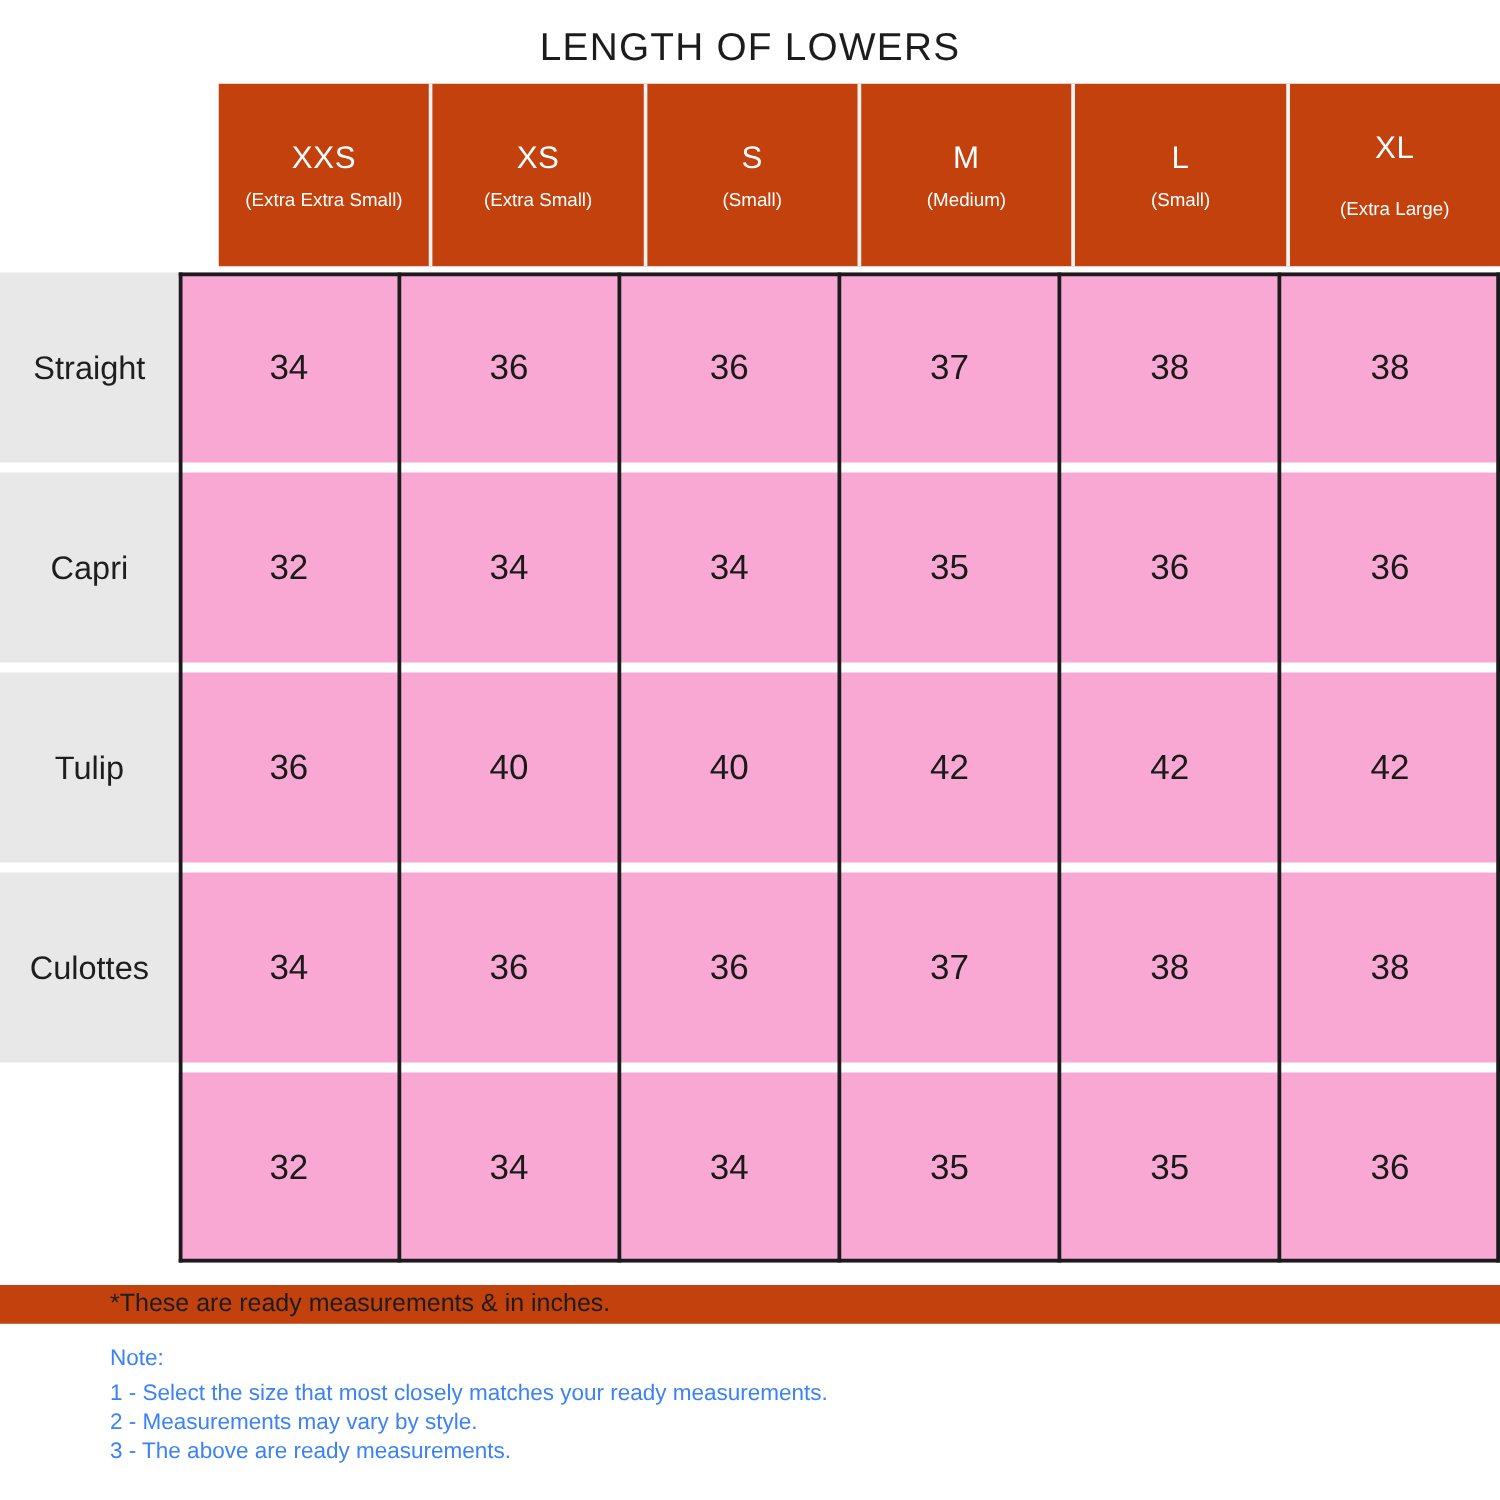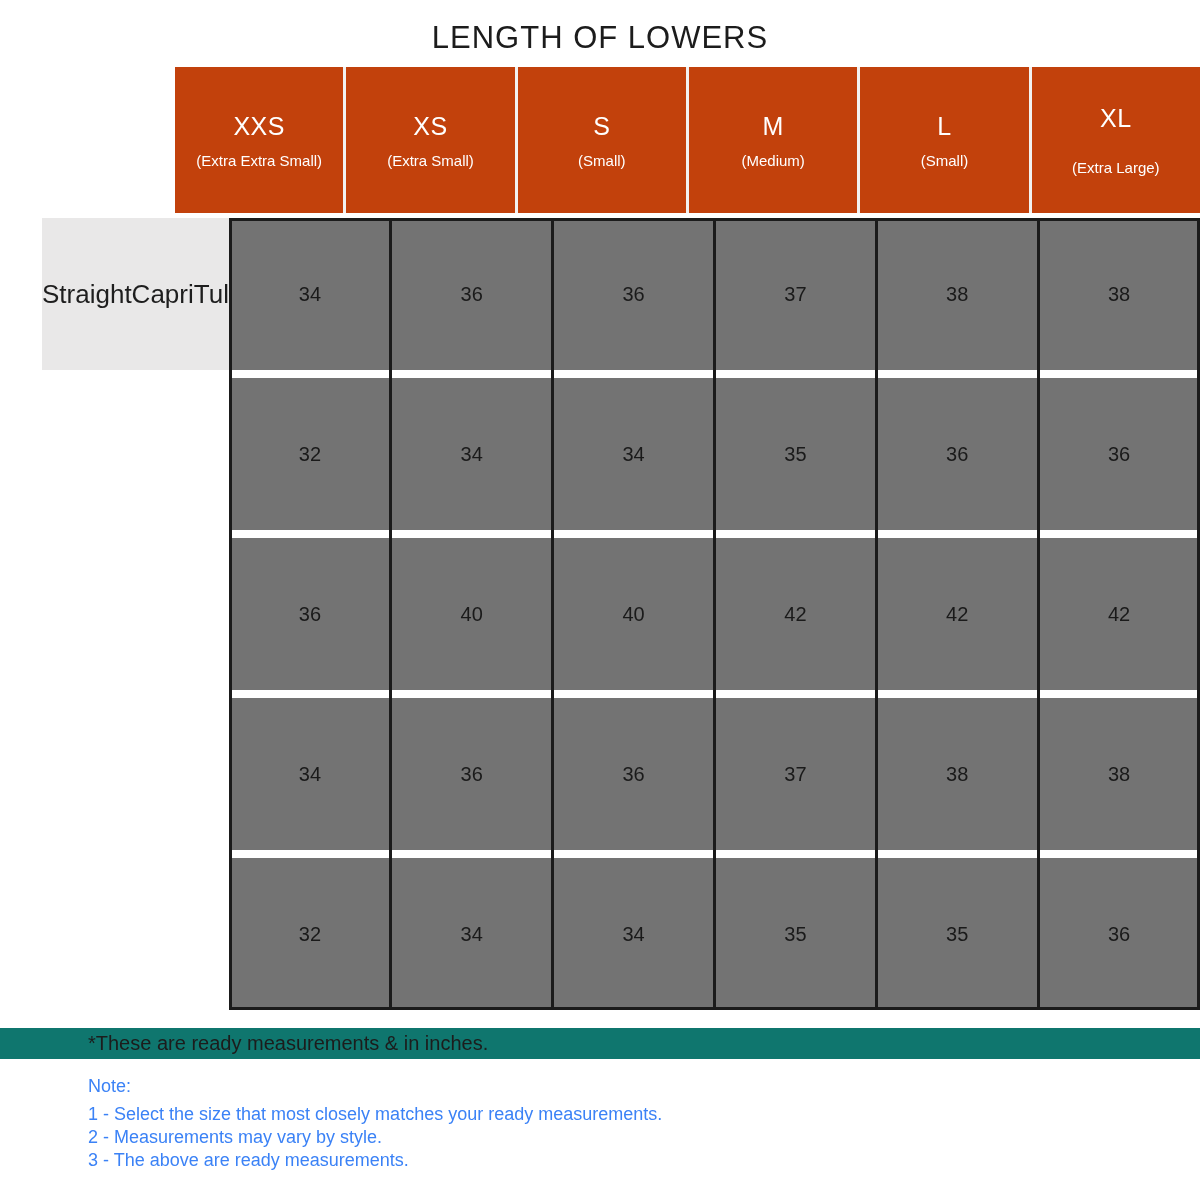--- a/index.html
+++ b/index.html
@@ -36,24 +36,23 @@
   .size-code { font-size: 25px; letter-spacing: 0.5px; margin-bottom: 11px; }
   .size-full { font-size: 15px; }
 
   
   .table-body {
     margin-top: 5px;
     display: flex;
     height: 792px;
   }
   .label-col {
-    width: 187px;
-    display: flex;
-    flex-direction: row;
-    margin-left: 42px;
+    width: 143px;
+    display: flex;
+    flex-direction: column;
   }
   .label-cell {
     height: 152px;
     margin-bottom: 8px;
     background: #e9e8e8;
     display: flex;
     align-items: center;
     justify-content: center;
     font-size: 26px;
     color: #1e1e1e;
@@ -65,25 +64,25 @@
     position: relative;
   }
   .data-row {
     height: 152px;
     margin-bottom: 8px;
     display: flex;
   }
   .data-row:last-child { margin-bottom: 0; }
   .data-cell {
     flex: 1;
-    background: #737373;
+    background: #f9a8d4;
     display: flex;
     align-items: center;
     justify-content: center;
-    font-size: 20px;
+    font-size: 28px;
     color: #1a1a1a;
   }
 
   .vline {
     position: absolute;
     top: 0; bottom: 0;
     width: 3px;
     background: #1b1b1b;
   }
   .vline.edge-left  { left: 0; }
@@ -94,21 +93,21 @@
     height: 3px;
     background: #1b1b1b;
   }
   .hline.top { top: 0; }
   .hline.bottom { bottom: 0; }
 
   
   .footnote-strip {
     margin-top: 18px;
     height: 31px;
-    background: #0f766e;
+    background: #c2410c;
     display: flex;
     align-items: center;
     padding-left: 88px;
     font-size: 20px;
     color: #1c1c1c;
   }
 
   
   .notes {
     margin-top: 17px;

